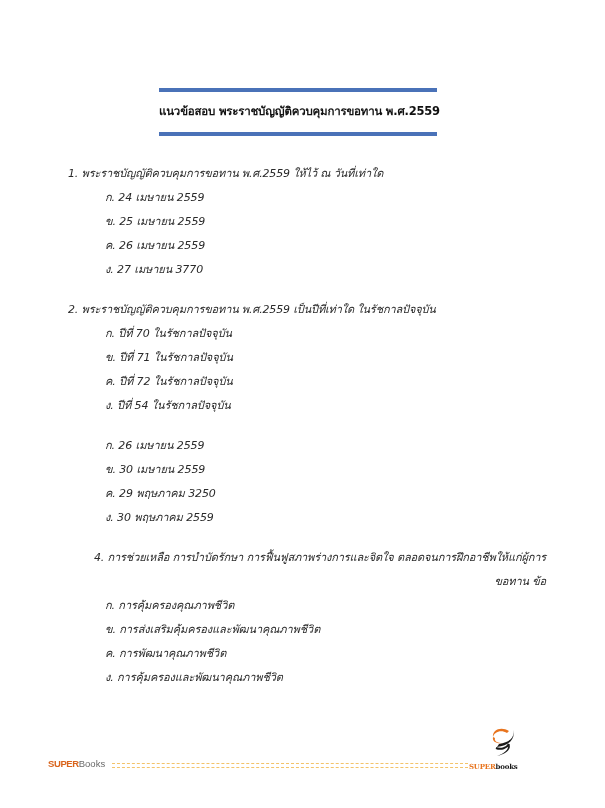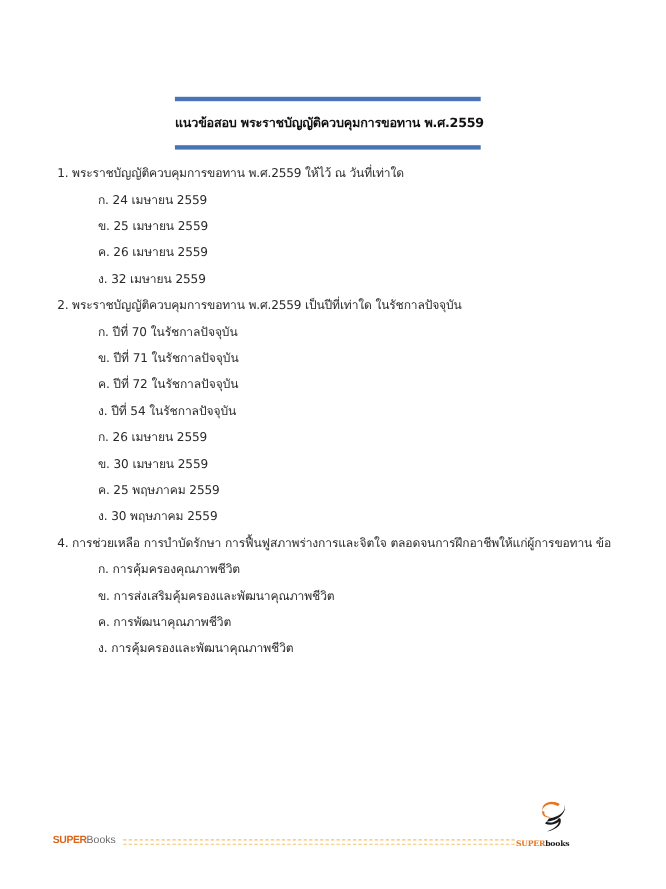--- a/index.html
+++ b/index.html
@@ -18,23 +18,23 @@
   .title-bar.bottom { top: 44px; }
   .title-text {
     position: absolute; top: 14px; left: 0; width: 278px; text-align: center;
     font-size: 11.5px; font-weight: bold; color: #111; white-space: nowrap;
     letter-spacing: -0.2px;
   }
   .quiz {
     position: absolute; left: 52px; top: 146px; width: 510px;
     font-size: 11px; line-height: 24px;
   }
-  .question { margin: 0; padding: 0; }
+  .question { margin: 16px; padding: 0; font-style: italic; }
   .q-text { display: block; white-space: normal; letter-spacing: -0.15px; }
-  .q-text.wrap { line-height: 24px; }
+  .q-text.wrap { line-height: 24px; text-align: right; }
   .options { margin: 0; padding: 0; list-style: none; }
   .option { padding-left: 37px; white-space: nowrap; letter-spacing: -0.1px; }
   .footer {
     position: absolute; left: 48px; top: 752px; width: 480px; height: 24px; text-decoration: underline;
   }
   .footer-brand {
     position: absolute; left: 0; top: 6px; font-size: 9.5px; white-space: nowrap;
     font-family: "Liberation Sans", sans-serif;
   }
   .footer-brand .b1 { color: #d9641c; font-weight: bold; letter-spacing: -0.4px; }
@@ -65,37 +65,37 @@
   <div class="title-bar bottom"></div>
 </div>
 
 <div class="quiz">
   <div class="question">
     <span class="q-text">1. พระราชบัญญัติควบคุมการขอทาน พ.ศ.2559 ให้ไว้ ณ วันที่เท่าใด</span>
     <ul class="options">
       <li class="option">ก. 24 เมษายน 2559</li>
       <li class="option">ข. 25 เมษายน 2559</li>
       <li class="option">ค. 26 เมษายน 2559</li>
-      <li class="option">ง. 32 เมษายน 2559</li>
+      <li class="option">ง. 27 เมษายน 3770</li>
     </ul>
   </div>
   <div class="question">
     <span class="q-text">2. พระราชบัญญัติควบคุมการขอทาน พ.ศ.2559 เป็นปีที่เท่าใด ในรัชกาลปัจจุบัน</span>
     <ul class="options">
       <li class="option">ก. ปีที่ 70 ในรัชกาลปัจจุบัน</li>
       <li class="option">ข. ปีที่ 71 ในรัชกาลปัจจุบัน</li>
       <li class="option">ค. ปีที่ 72 ในรัชกาลปัจจุบัน</li>
       <li class="option">ง. ปีที่ 54 ในรัชกาลปัจจุบัน</li>
     </ul>
   </div>
   <div class="question">
     <ul class="options">
       <li class="option">ก. 26 เมษายน 2559</li>
       <li class="option">ข. 30 เมษายน 2559</li>
-      <li class="option">ค. 25 พฤษภาคม 2559</li>
+      <li class="option">ค. 29 พฤษภาคม 3250</li>
       <li class="option">ง. 30 พฤษภาคม 2559</li>
     </ul>
   </div>
   <div class="question">
     <span class="q-text wrap">4. การช่วยเหลือ การบำบัดรักษา การฟื้นฟูสภาพร่างการและจิตใจ ตลอดจนการฝึกอาชีพให้แก่ผู้การขอทาน ข้อ</span>
     <ul class="options">
       <li class="option">ก. การคุ้มครองคุณภาพชีวิต</li>
       <li class="option">ข. การส่งเสริมคุ้มครองและพัฒนาคุณภาพชีวิต</li>
       <li class="option">ค. การพัฒนาคุณภาพชีวิต</li>
       <li class="option">ง. การคุ้มครองและพัฒนาคุณภาพชีวิต</li>

